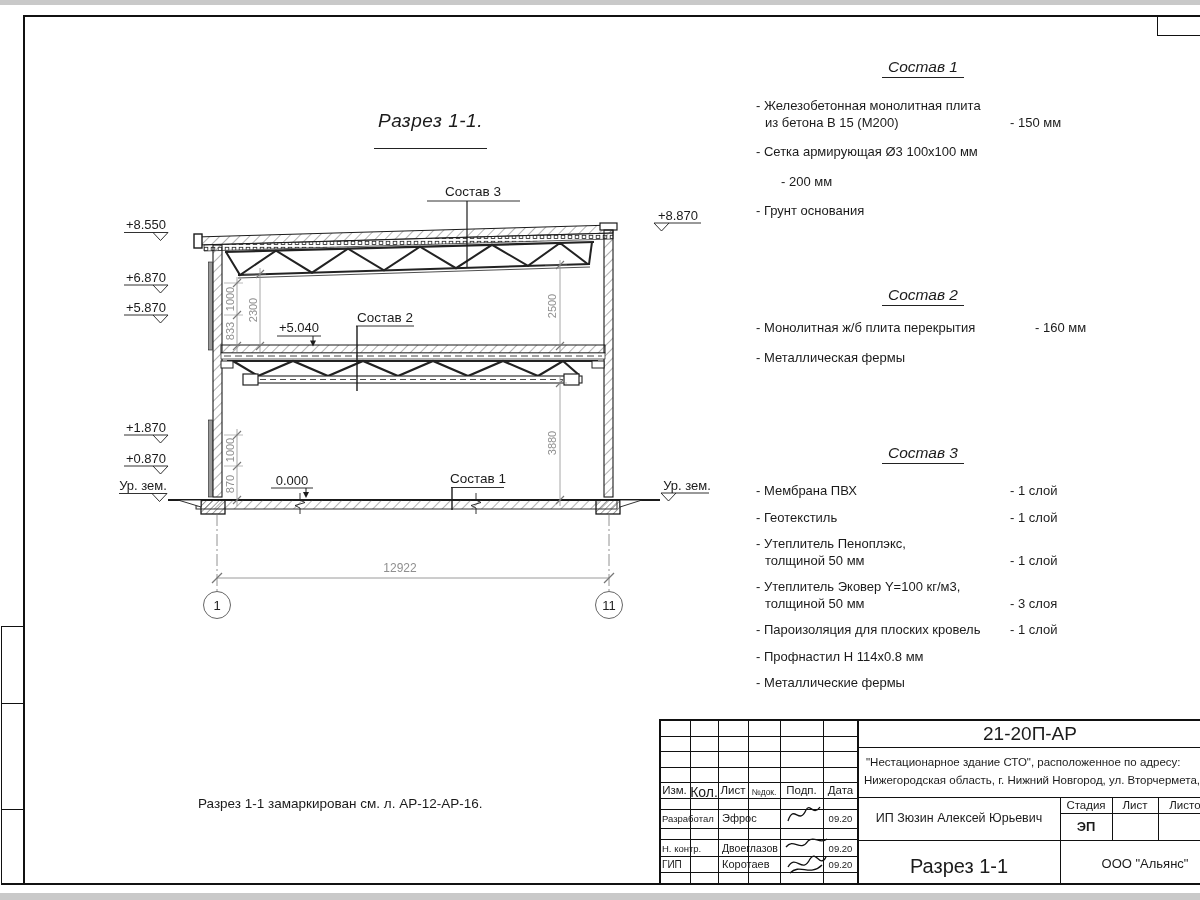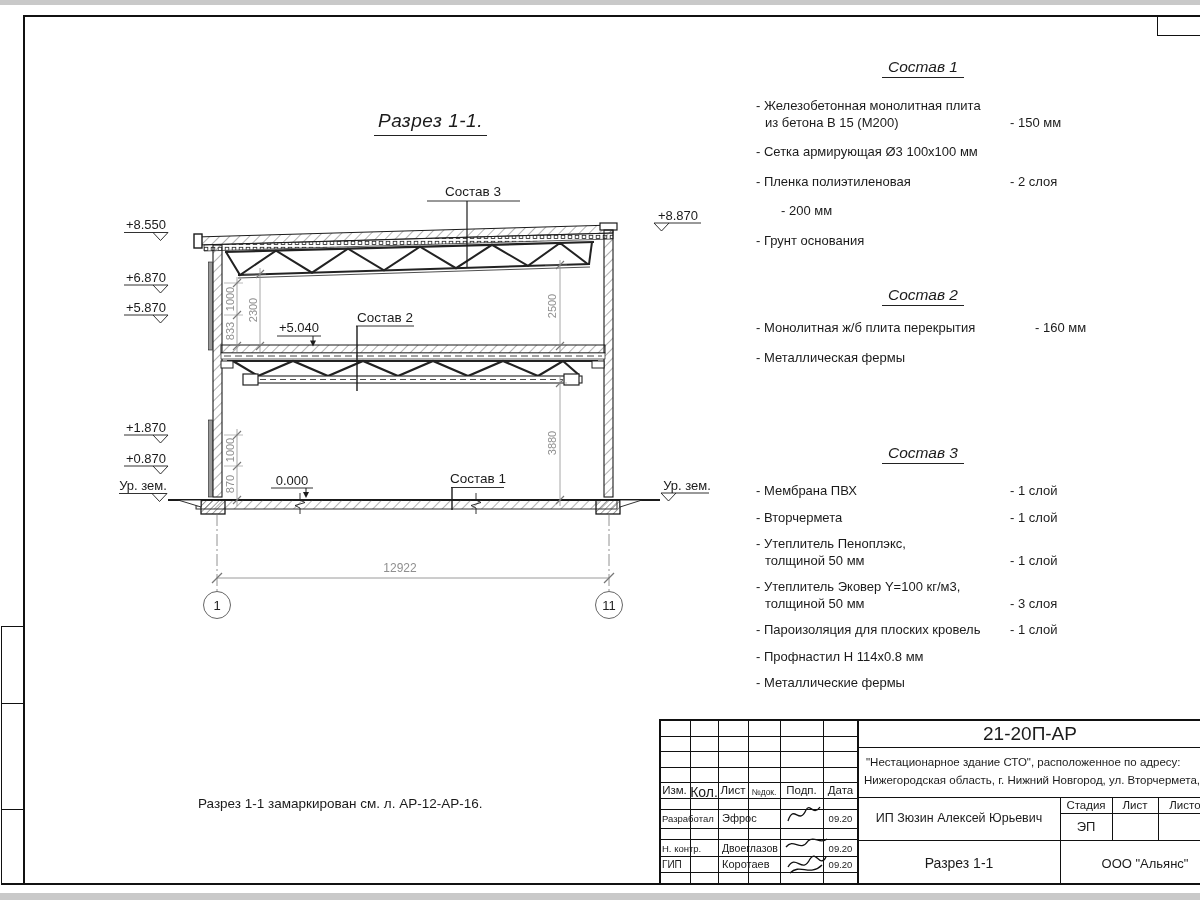--- a/index.html
+++ b/index.html
@@ -4,21 +4,21 @@
 <style>
   html,body{margin:0;padding:0;}
   body{width:1200px;height:900px;position:relative;background:#fff;overflow:hidden;
        font-family:"Liberation Sans",sans-serif;color:#1b1b1b;}
   .ln{position:absolute;background:#111;}
   .gbar{position:absolute;background:#c9c9c9;}
   .abs{position:absolute;}
   .tbt{position:absolute;white-space:nowrap;}
   .ctr{text-align:center;}
   .dwg-title{position:absolute;left:374px;top:110px;font-size:19px;font-style:italic;
-             border-bottom:1.6px solid #222;padding:0 4px 3px 4px;letter-spacing:0.5px;}
+             border-bottom:1.6px solid #222;padding:0 4px 16px 4px;letter-spacing:0.5px;}
   .note{position:absolute;left:198px;top:796px;font-size:13.5px;}
   .comp{position:absolute;width:334px;}
   .comp-title{text-align:center;font-style:italic;font-size:15.5px;}
   .comp-title span{border-bottom:1px solid #222;padding:0 6px 2px 6px;}
   .ci{display:flex;align-items:flex-end;font-size:13px;line-height:16.5px;}
   .ci .lines{flex:1;}
   .ci .l2{padding-left:9px;}
   .ci .amt{width:80px;margin-left:25px;}
   .c2 .amt{width:55px;}
   .c1 .ci{margin-bottom:13px;}
@@ -218,24 +218,20 @@
         <span style="display:block">- Железобетонная  монолитная плита</span>
         <span class="l2" style="display:block">из бетона В 15 (М200)</span>
       </span>
       <span class="amt">- 150 мм</span>
     </div>
   <div class="ci">
       <span class="lines">- Сетка армирующая Ø3 100х100 мм</span>
       <span class="amt"></span>
     </div>
   <div class="ci">
-      <span class="lines">- Пленка полиэтиленовая</span>
-      <span class="amt">-  2 слоя</span>
-    </div>
-  <div class="ci">
       <span class="amt">- 200 мм</span>
     </div>
   <div class="ci">
       <span class="lines">- Грунт основания</span>
       <span class="amt"></span>
     </div>
 </div>
 
 <div class="comp c2" style="left:756px;top:286px;">
   <div class="comp-title" style="margin-bottom:16px;"><span>Состав 2</span></div>
@@ -249,21 +245,21 @@
     </div>
 </div>
 
 <div class="comp c3" style="left:756px;top:444px;">
   <div class="comp-title" style="margin-bottom:21px;"><span>Состав 3</span></div>
   <div class="ci">
       <span class="lines">- Мембрана ПВХ</span>
       <span class="amt">- 1 слой</span>
     </div>
   <div class="ci">
-      <span class="lines">- Вторчермета</span>
+      <span class="lines">- Геотекстиль</span>
       <span class="amt">- 1 слой</span>
     </div>
   <div class="ci">
       <span class="lines">
         <span style="display:block">- Утеплитель Пеноплэкс,</span>
         <span class="l2" style="display:block">толщиной 50 мм</span>
       </span>
       <span class="amt">- 1 слой</span>
     </div>
   <div class="ci">
@@ -343,17 +339,17 @@
     <path d="M6,32 C14,18 20,40 28,24 C34,14 38,34 44,22 M8,38 C18,28 28,42 40,30" stroke="#111" stroke-width="1.3" fill="none"></path>
   </svg>
 
   <div class="tbt ctr" style="left:858px;top:723px;width:344px;font-size:19px;">21-20П-АР</div>
   <div class="tbt" style="left:866px;top:756px;font-size:11.5px;">"Нестационарное здание СТО", расположенное по адресу:</div>
   <div class="tbt" style="left:864px;top:774px;font-size:11.5px;">Нижегородская область, г. Нижний Новгород, ул. Вторчермета, 1А</div>
   <div class="tbt ctr" style="left:858px;top:811px;width:202px;font-size:12.5px;">ИП Зюзин Алексей Юрьевич</div>
   <div class="tbt ctr" style="left:1060px;top:799px;width:52px;font-size:11.5px;">Стадия</div>
   <div class="tbt ctr" style="left:1112px;top:799px;width:46px;font-size:11.5px;">Лист</div>
   <div class="tbt ctr" style="left:1158px;top:799px;width:60px;font-size:11.5px;">Листов</div>
-  <div class="tbt ctr" style="left:1060px;top:819px;width:52px;font-size:13px;">ЭП</div>
+  <div class="tbt ctr" style="left:1060px;top:819px;width:52px;font-size:13px;font-weight:bold;">ЭП</div>
   <div class="tbt ctr" style="left:1168px;top:819px;width:46px;font-size:13px;padding-left:47px;">17</div>
-  <div class="tbt ctr" style="left:858px;top:855px;width:202px;font-size:14px;">Разрез 1-1</div>
+  <div class="tbt ctr" style="left:858px;top:855px;width:202px;font-size:20px;">Разрез 1-1</div>
   <div class="tbt ctr" style="left:1060px;top:856px;width:170px;font-size:13px;">ООО "Альянс"</div>
 </div>
 
 </body></html>

